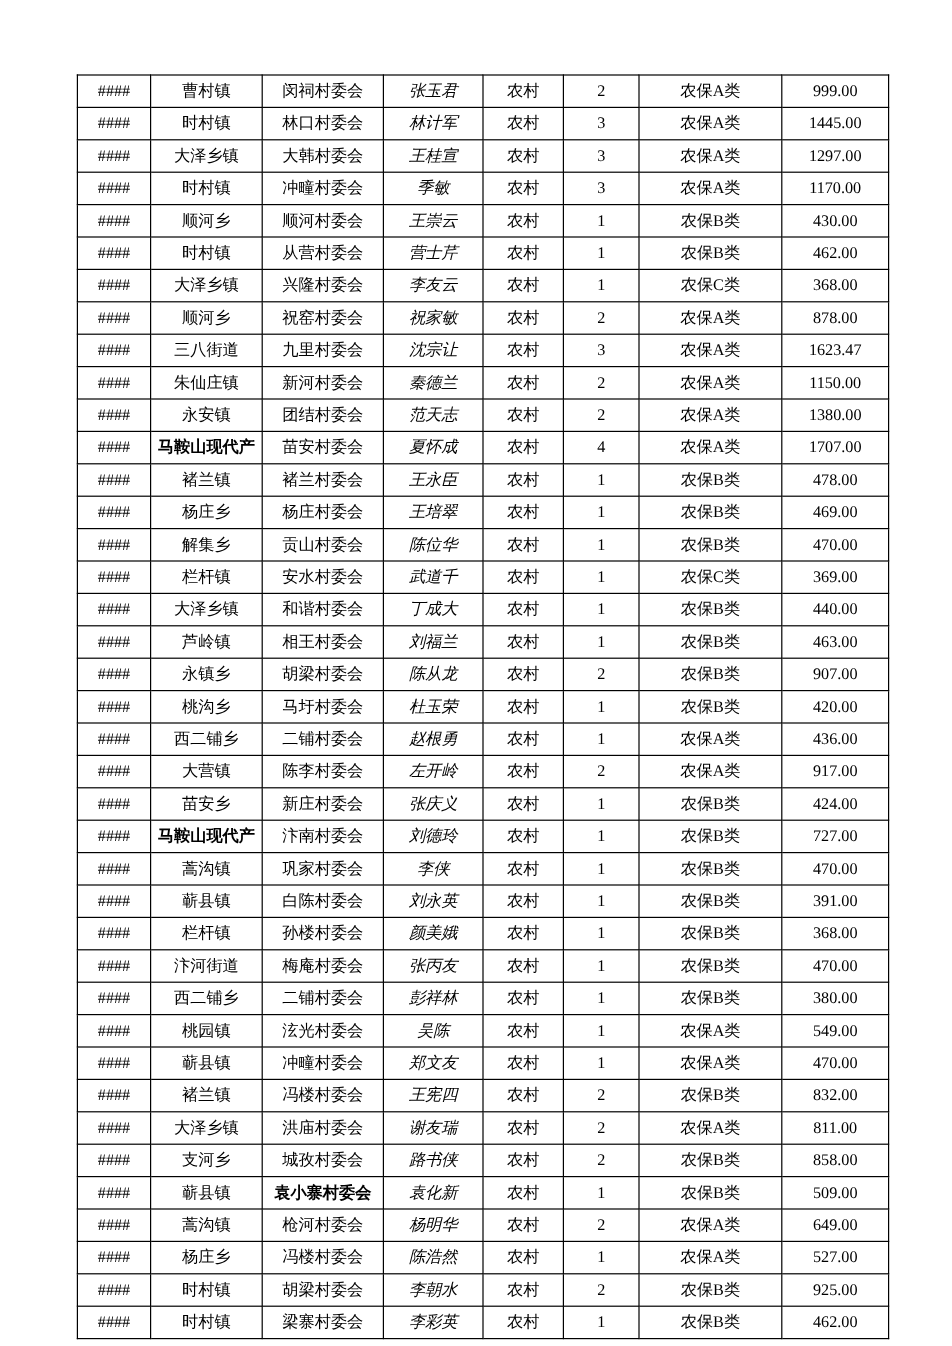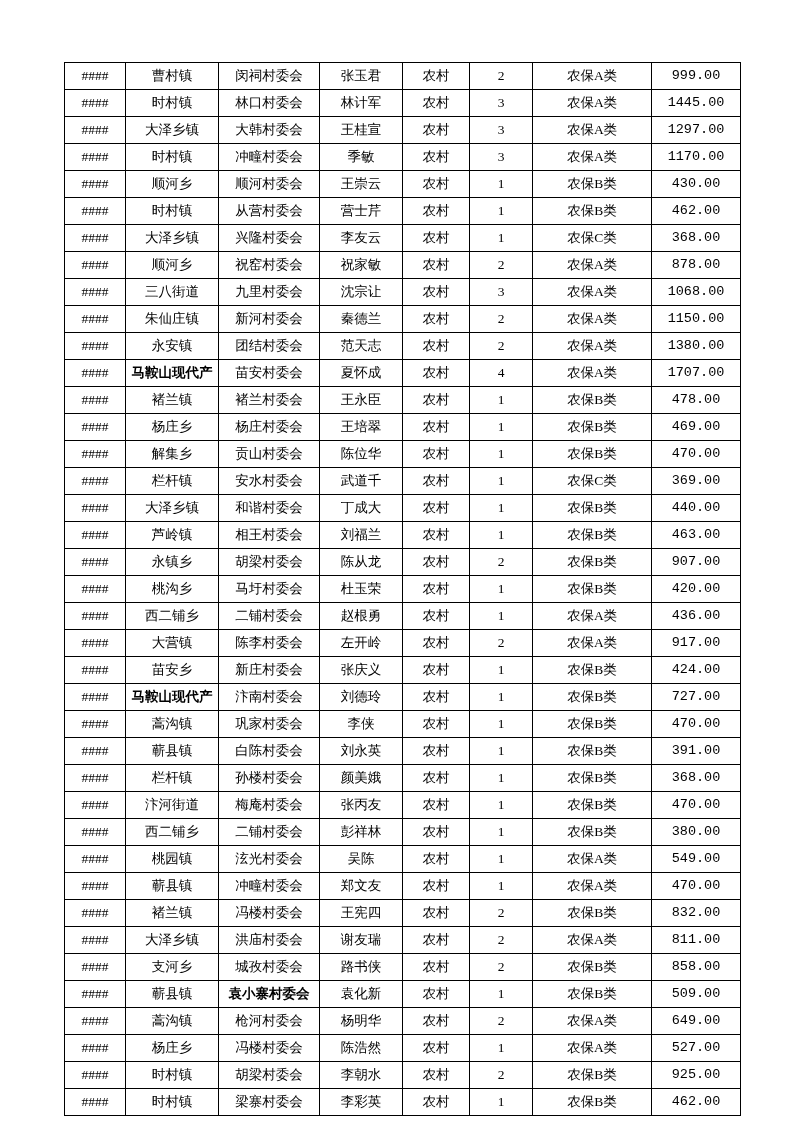--- a/index.html
+++ b/index.html
@@ -32,34 +32,34 @@
     font-size: 13.5px;
     line-height: 26px;
     text-align: center;
     vertical-align: middle;
     overflow: hidden;
     white-space: nowrap;
   }
   .col-code   { width: 56px; }
   .col-town   { width: 88px; }
   .col-village{ width: 96px; }
-  .col-name   { width: 78px; }
+  .col-name   { width: 78px; font-style: italic; }
   .col-type   { width: 62px; }
   .col-num    { width: 58px; }
   .col-cat    { width: 114px; margin-top: 40px; }
   .col-amt    { width: 84px; }
 
   td.code {
     font-family: "Liberation Serif", serif;
     letter-spacing: 0px;
   }
   td.amount {
     text-align: right;
     padding-right: 14px;
-    font-family: Liberation Mono, monospace;
+    font-family: Liberation Serif, serif;
   }
   td.clip {
     font-size: 12px;
     font-weight: bold;
   }
 </style>
 </head>
 <body>
 
 <div class="page">
@@ -146,21 +146,21 @@
           <td class="col-amt amount">878.00</td>
         </tr>
         <tr>
           <td class="col-code code">####</td>
           <td class="col-town">三八街道</td>
           <td class="col-village">九里村委会</td>
           <td class="col-name">沈宗让</td>
           <td class="col-type">农村</td>
           <td class="col-num">3</td>
           <td class="col-cat">农保A类</td>
-          <td class="col-amt amount">1068.00</td>
+          <td class="col-amt amount">1623.47</td>
         </tr>
         <tr>
           <td class="col-code code">####</td>
           <td class="col-town">朱仙庄镇</td>
           <td class="col-village">新河村委会</td>
           <td class="col-name">秦德兰</td>
           <td class="col-type">农村</td>
           <td class="col-num">2</td>
           <td class="col-cat">农保A类</td>
           <td class="col-amt amount">1150.00</td>

